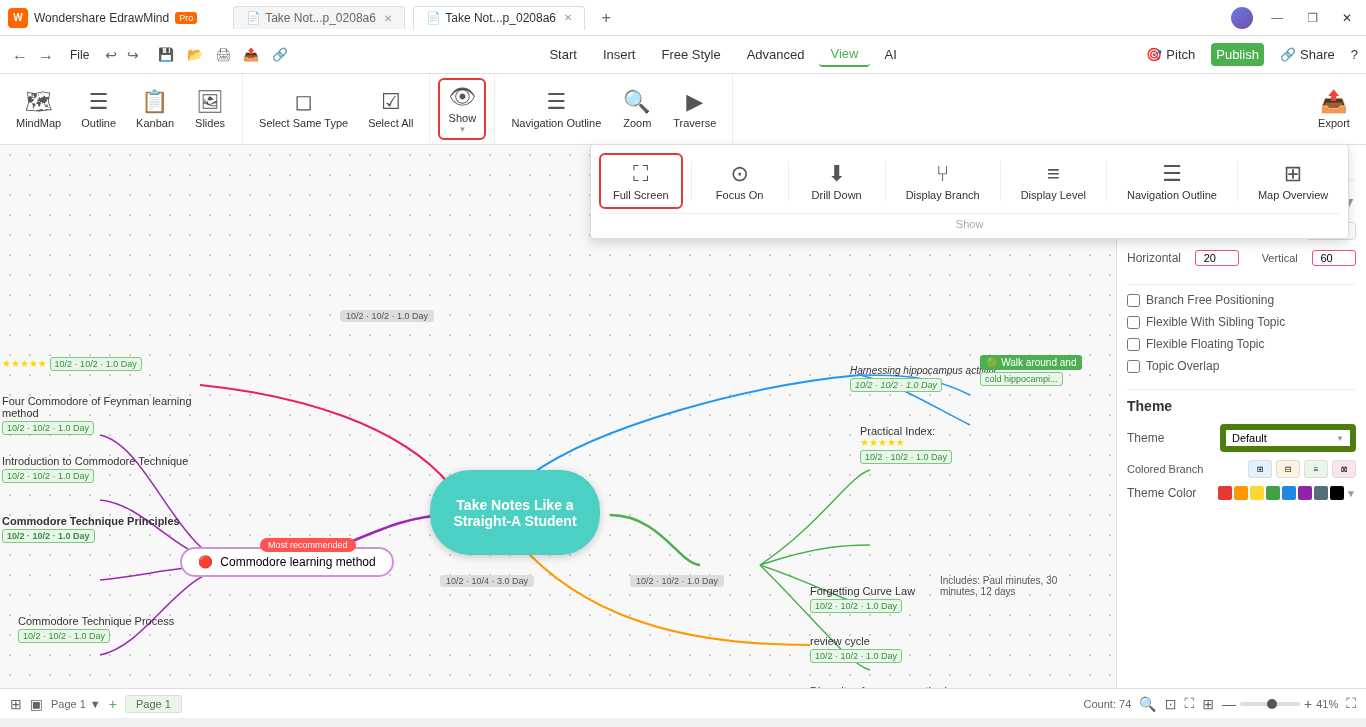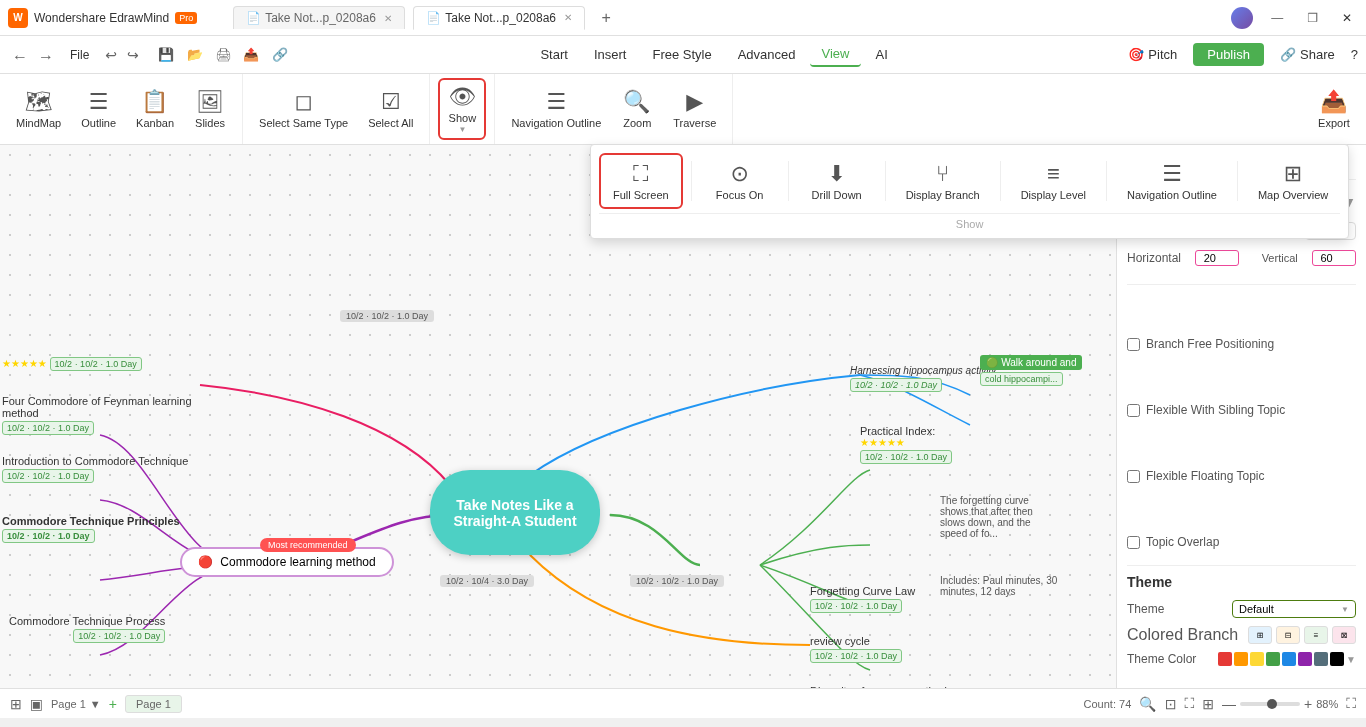--- a/index.html
+++ b/index.html
@@ -30,21 +30,21 @@
     }
     .menu-nav { display: flex; align-items: center; gap: 2px; }
     .nav-btn { font-size: 16px; color: #666; cursor: pointer; padding: 2px 4px; }
     .file-btn { padding: 4px 8px; font-size: 12px; color: #333; cursor: pointer; }
     .undo-redo { display: flex; gap: 2px; }
     .menu-items { display: flex; align-items: center; gap: 2px; margin: 0 auto; }
     .menu-item { padding: 4px 12px; font-size: 13px; color: #333; cursor: pointer; border-radius: 4px; }
     .menu-item.active { color: #4CAF50; border-bottom: 2px solid #4CAF50; }
     .menu-right { display: flex; align-items: center; gap: 16px; }
     .menu-action { display: flex; align-items: center; gap: 4px; font-size: 13px; color: #333; cursor: pointer; }
-    .publish-btn { background: #4CAF50; color: #fff; padding: 4px 14px; border-radius: 4px; font-size: 13px; cursor: pointer; }
+    .publish-btn { background: #4CAF50; color: #fff; padding: 4px 5px; border-radius: 4px; font-size: 13px; cursor: pointer; }
 
     
     .ribbon {
       background: #fff; border-bottom: 1px solid #e0e0e0;
       display: flex; align-items: stretch; padding: 0;
       position: relative;
     }
     .ribbon-section { display: flex; align-items: center; padding: 4px 8px; gap: 4px; border-right: 1px solid #eee; }
     .ribbon-section.no-border { border-right: none; }
     .ribbon-btn { display: flex; flex-direction: column; align-items: center; justify-content: center; padding: 4px 8px; cursor: pointer; border-radius: 4px; min-width: 48px; }
@@ -78,26 +78,26 @@
     .right-panel {
       width: 250px; background: #fff; border-left: 1px solid #e0e0e0;
       display: flex; flex-direction: column; overflow-y: auto;
       padding: 10px;
     }
     .panel-row-item { display: flex; align-items: center; justify-content: space-between; margin-bottom: 10px; }
     .panel-row-item .label { font-size: 12px; color: #555; }
     .panel-row-item .control { display: flex; align-items: center; gap: 4px; }
     .spinner-input { width: 36px; border: 1px solid #ec4899; border-radius: 3px; padding: 1px 3px; font-size: 11px; text-align: center; }
     .reset-btn { background: #fff; border: 1px solid #ddd; border-radius: 4px; padding: 2px 10px; font-size: 11px; cursor: pointer; }
-    .checkbox-row { display: flex; align-items: center; gap: 6px; margin-bottom: 8px; margin-top: 44px; }
+    .checkbox-row { display: flex; align-items: center; gap: 6px; margin-bottom: 8px; }
     .checkbox-row input { width: 13px; height: 13px; }
     .checkbox-row label { font-size: 12px; color: #555; }
     .section-divider { height: 1px; background: #eee; margin: 8px 0; }
     .theme-row { display: flex; align-items: center; justify-content: space-between; margin-bottom: 8px; }
-    .theme-selector { display: flex; align-items: center; border: 1px solid #4d7c0f; border-radius: 4px; padding: 2px 6px; gap: 4px; width: 124px; }
+    .theme-selector { display: flex; align-items: center; border: 6px solid #4d7c0f; border-radius: 4px; padding: 2px 6px; gap: 4px; width: 136px; }
     .colored-branch-options { display: flex; gap: 4px; }
     .branch-opt { width: 24px; height: 18px; border-radius: 3px; border: 1px solid #ddd; background: #fff; cursor: pointer; display: flex; align-items: center; justify-content: center; font-size: 8px; }
     .color-swatch { width: 14px; height: 14px; border-radius: 2px; cursor: pointer; }
 
     
     .status-bar {
       display: flex; align-items: center; background: #fff; border-top: 1px solid #e0e0e0;
       height: 30px; padding: 0 10px; gap: 12px; font-size: 11px; color: #666;
     }
     .status-bar-left { display: flex; align-items: center; gap: 8px; }
@@ -339,21 +339,21 @@
       <div class="tag">10/2 · 10/2 · 1.0 Day</div>
     </div>
     <div style="position:absolute; left:2px; top:310px; font-size:11px; color:#333; max-width:200px;">
       <div>Introduction to Commodore Technique</div>
       <div class="tag">10/2 · 10/2 · 1.0 Day</div>
     </div>
     <div style="position:absolute; left:2px; top:370px; font-size:11px; color:#333; max-width:200px;font-weight:bold;">
       <div>Commodore Technique Principles</div>
       <div class="tag">10/2 · 10/2 · 1.0 Day</div>
     </div>
-    <div style="position:absolute; left:9px; top:470px; font-size:11px; color:#333; max-width:200px;text-align:right;">
+    <div style="position:absolute; left:18px; top:470px; font-size:11px; color:#333; max-width:200px;">
       <div>Commodore Technique Process</div>
       <div class="tag">10/2 · 10/2 · 1.0 Day</div>
     </div>
 
     <div style="position:absolute; left:2px; top:210px; font-size:10px; color:#666;">
       <span class="stars">★★★★★</span>
       <div class="tag">10/2 · 10/2 · 1.0 Day</div>
     </div>
 
     <div style="position:absolute; left:860px; top:280px; font-size:11px; color:#333; max-width:200px;">
@@ -381,23 +381,20 @@
     </div>
     <div style="position:absolute; left:810px; top:540px; font-size:11px; color:#333; max-width:250px;">
       <div>Diversity of memory methods</div>
 
     </div>
 
     <div style="position:absolute; left:340px; top:165px; background:#ddd; color:#555; border-radius:3px; padding:1px 6px; font-size:9px;">10/2 · 10/2 · 1.0 Day</div>
     <div style="position:absolute; left:440px; top:430px; background:#ddd; color:#555; border-radius:3px; padding:1px 6px; font-size:9px;">10/2 · 10/4 · 3.0 Day</div>
     <div style="position:absolute; left:630px; top:430px; background:#ddd; color:#555; border-radius:3px; padding:1px 6px; font-size:9px;">10/2 · 10/2 · 1.0 Day</div>
 
-    <div style="position:absolute; left:940px; top:350px; font-size:10px; color:#555; max-width:120px; overflow:hidden;">
-      The forgetting curve shows that after then slows down, and the speed of fo...
-    </div>
     <div style="position:absolute; left:940px; top:430px; font-size:10px; color:#555; max-width:120px; overflow:hidden;">
       Includes: Paul minutes, 30 minutes, 12 days
     </div>
 
   </div>
 
   <div class="right-panel">
 
     <div style="font-size:14px;font-weight:600;color:#333;margin-bottom:12px;padding-bottom:8px;border-bottom:1px solid #eee;">Layout</div>
 
@@ -450,21 +447,21 @@
 
     <div class="theme-row">
       <span style="font-size:12px;color:#555;">Theme</span>
       <div class="theme-selector">
         <span style="font-size:11px;">Default</span>
         <span style="font-size:8px;color:#999;margin-left:auto;">▼</span>
       </div>
     </div>
 
     <div class="theme-row">
-      <span style="font-size:16px;color:#555;">Colored Branch</span>
+      <span style="font-size:11px;color:#555;">Colored Branch</span>
       <div class="colored-branch-options">
         <div class="branch-opt" style="background:#e3f2fd;">⊞</div>
         <div class="branch-opt" style="background:#fff3e0;">⊟</div>
         <div class="branch-opt" style="background:#e8f5e9;">≡</div>
         <div class="branch-opt" style="background:#fce4ec;">⊠</div>
       </div>
     </div>
 
     <div class="theme-row">
       <span style="font-size:12px;color:#555;">Theme Color</span>
@@ -499,17 +496,17 @@
     <span style="font-size:14px;cursor:pointer;">🔍</span>
     <span style="font-size:14px;cursor:pointer;">⊡</span>
     <span style="font-size:14px;cursor:pointer;">⛶</span>
     <span style="font-size:14px;cursor:pointer;">⊞</span>
     <div class="zoom-control">
       <span style="cursor:pointer;font-size:14px;">—</span>
       <div class="zoom-slider">
         <div class="zoom-slider-thumb" style="left:45%;"></div>
       </div>
       <span style="cursor:pointer;font-size:14px;">+</span>
-      <span>88%</span>
+      <span>41%</span>
     </div>
     <span style="font-size:14px;cursor:pointer;">⛶</span>
   </div>
 </div>
 
 </body></html>

